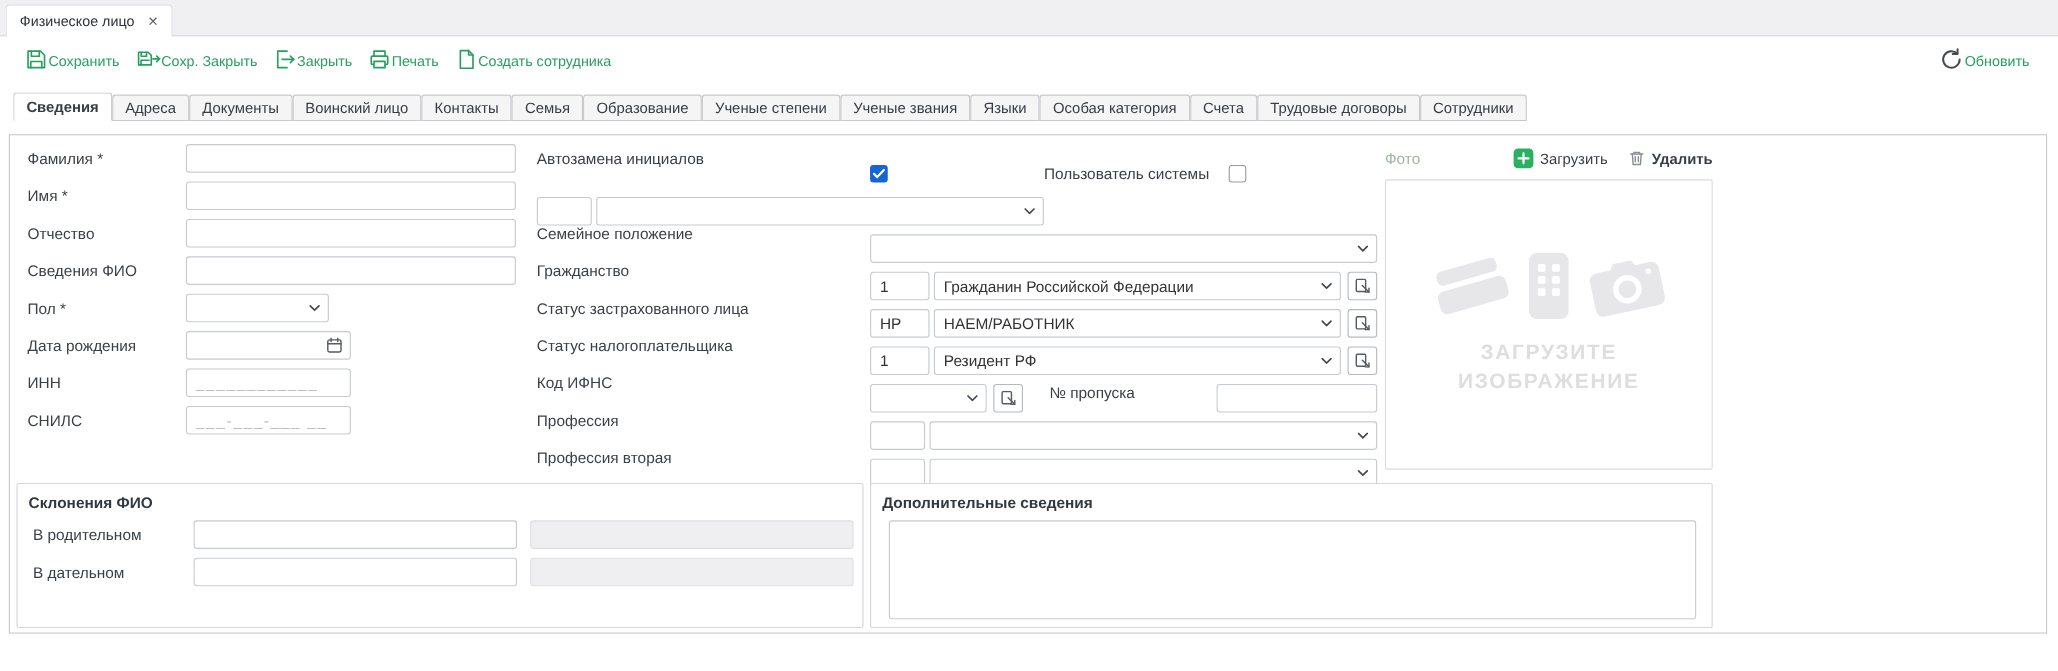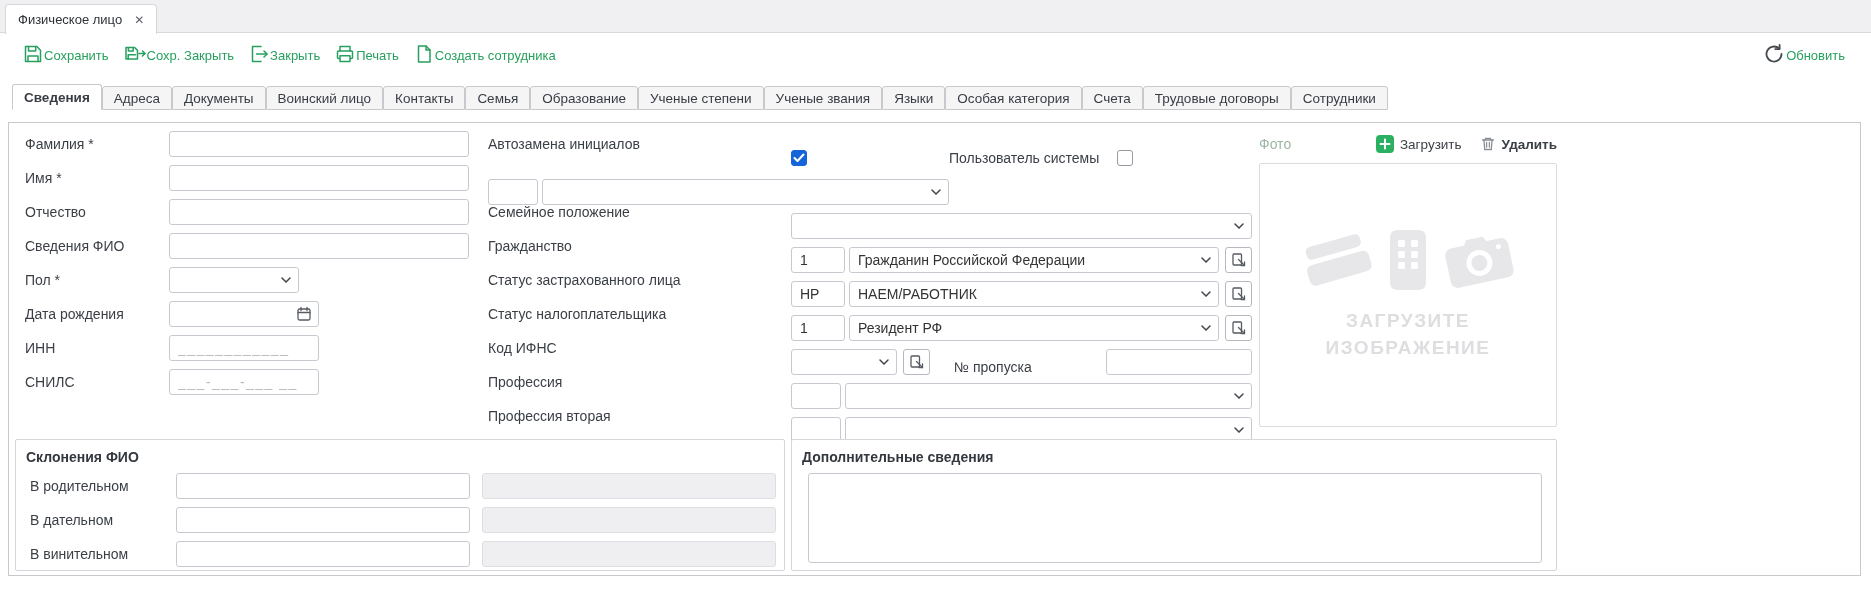--- a/index.html
+++ b/index.html
@@ -28,21 +28,21 @@
   .tab.active { height:26px; background:#fff; border-bottom:1px solid #fff; font-weight:700; }
 
   
   .form-area { position:absolute; left:8px; top:122px; width:1853px; height:454px; border:1px solid #c7c9cc; background:#fff; z-index:1; }
 
   .col-left { position:absolute; left:16px; top:8px; }
   .col-mid  { position:absolute; left:479px; top:8px; }
   .frow { display:flex; align-items:center; height:26px; margin-bottom:8px; }
   .flabel { width:144px; font-size:14px; color:#3a3f46; flex:none; }
   .flabel-mid { width:303px; font-size:14px; color:#3a3f46; flex:none; }
-  .ctrl { display:flex; align-items:flex-end; width:461px;margin-top:28px; }
+  .ctrl { display:flex; align-items:flex-start; width:461px;margin-top:28px; }
 
   .tinput { height:26px; border:1px solid #c6cad0; border-radius:3px; background:#fff; font-family:inherit; font-size:14px;
             color:#333; padding:0 8px; outline:none; }
   .tinput::placeholder { color:#b8bcc2; }
   .mask::placeholder { letter-spacing:1.5px; }
   .w300{width:300px;} .w150{width:150px;} .w146{width:146px;} .w130{width:130px;}
   .code54{width:54px; margin-right:4px; flex:none; text-align:left;}
   .code50{width:50px; margin-right:4px; flex:none;}
 
   .select { height:26px; border:1px solid #c6cad0; border-radius:3px; background:#fff; display:flex; align-items:center;
@@ -489,25 +489,20 @@
       <div class="drow">
         <span class="dlabel">В родительном</span>
         <input class="tinput w294" value="" style="">
         <input class="tinput w294 auto-input" disabled="" value="" style="">
       </div>
       <div class="drow">
         <span class="dlabel">В дательном</span>
         <input class="tinput w294" value="" style="">
         <input class="tinput w294 auto-input" disabled="" value="" style="">
       </div>
-      <div class="drow">
-        <span class="dlabel">В винительном</span>
-        <input class="tinput w294" value="" style="">
-        <input class="tinput w294 auto-input" disabled="" value="" style="">
-      </div>
     </div>
 
     <div class="panel extra-panel">
       <div class="panel-title">Дополнительные сведения</div>
       <textarea class="extra-textarea" style=""></textarea>
     </div>
 
   </div>
 </div>
 

